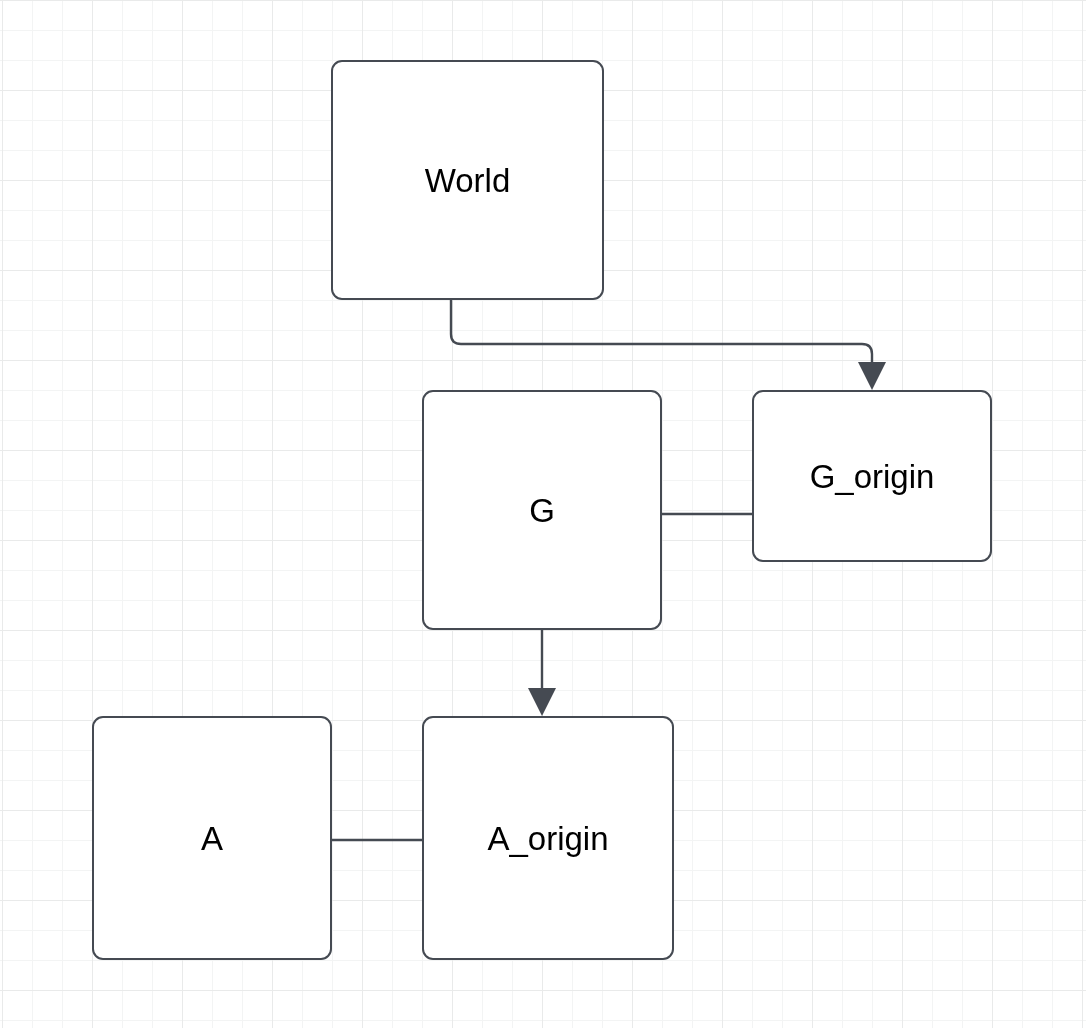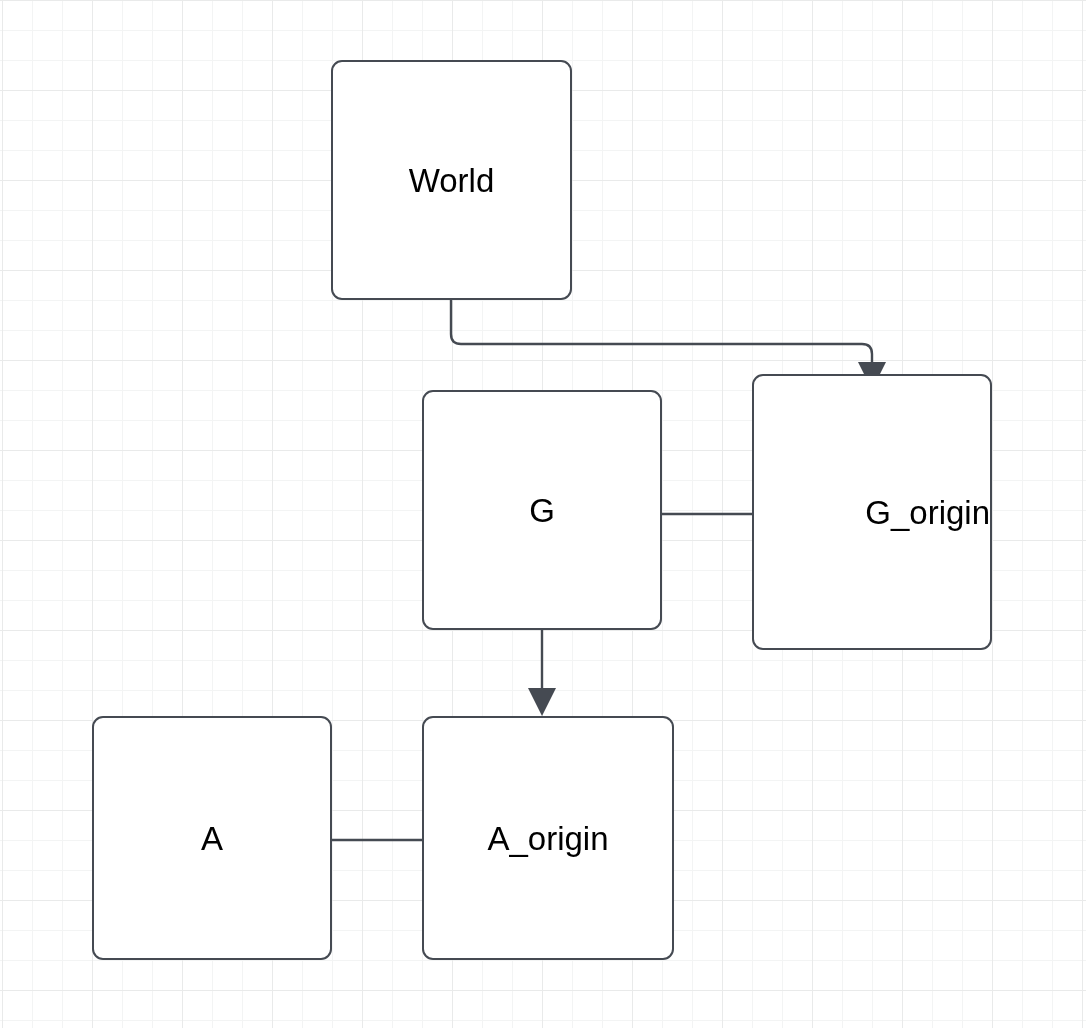--- a/index.html
+++ b/index.html
@@ -92,29 +92,29 @@
     <g>
       <path class="edge-path" d="M 542 630 L 542 694"></path>
       <polygon class="edge-head" points="542,716 528,688 556,688"></polygon>
     </g>
 
     <g>
       <path class="edge-path" d="M 332 840 L 422 840"></path>
     </g>
   </svg>
 
-  <div class="node" style="left:331px; top:60px; width:241px; height:240px;">
+  <div class="node" style="left:331px; top:60px; width:273px; height:240px;">
     <span class="node-label">World</span>
   </div>
 
   <div class="node" style="left:422px; top:390px; width:240px; height:240px;">
     <span class="node-label">G</span>
   </div>
 
-  <div class="node" style="left:752px; top:374px; width:240px; height:276px;justify-content:flex-end;">
+  <div class="node" style="left:752px; top:390px; width:240px; height:172px;">
     <span class="node-label">G_origin</span>
   </div>
 
   <div class="node" style="left:92px; top:716px; width:240px; height:244px;">
     <span class="node-label">A</span>
   </div>
 
   <div class="node" style="left:422px; top:716px; width:252px; height:244px;">
     <span class="node-label">A_origin</span>
   </div>

